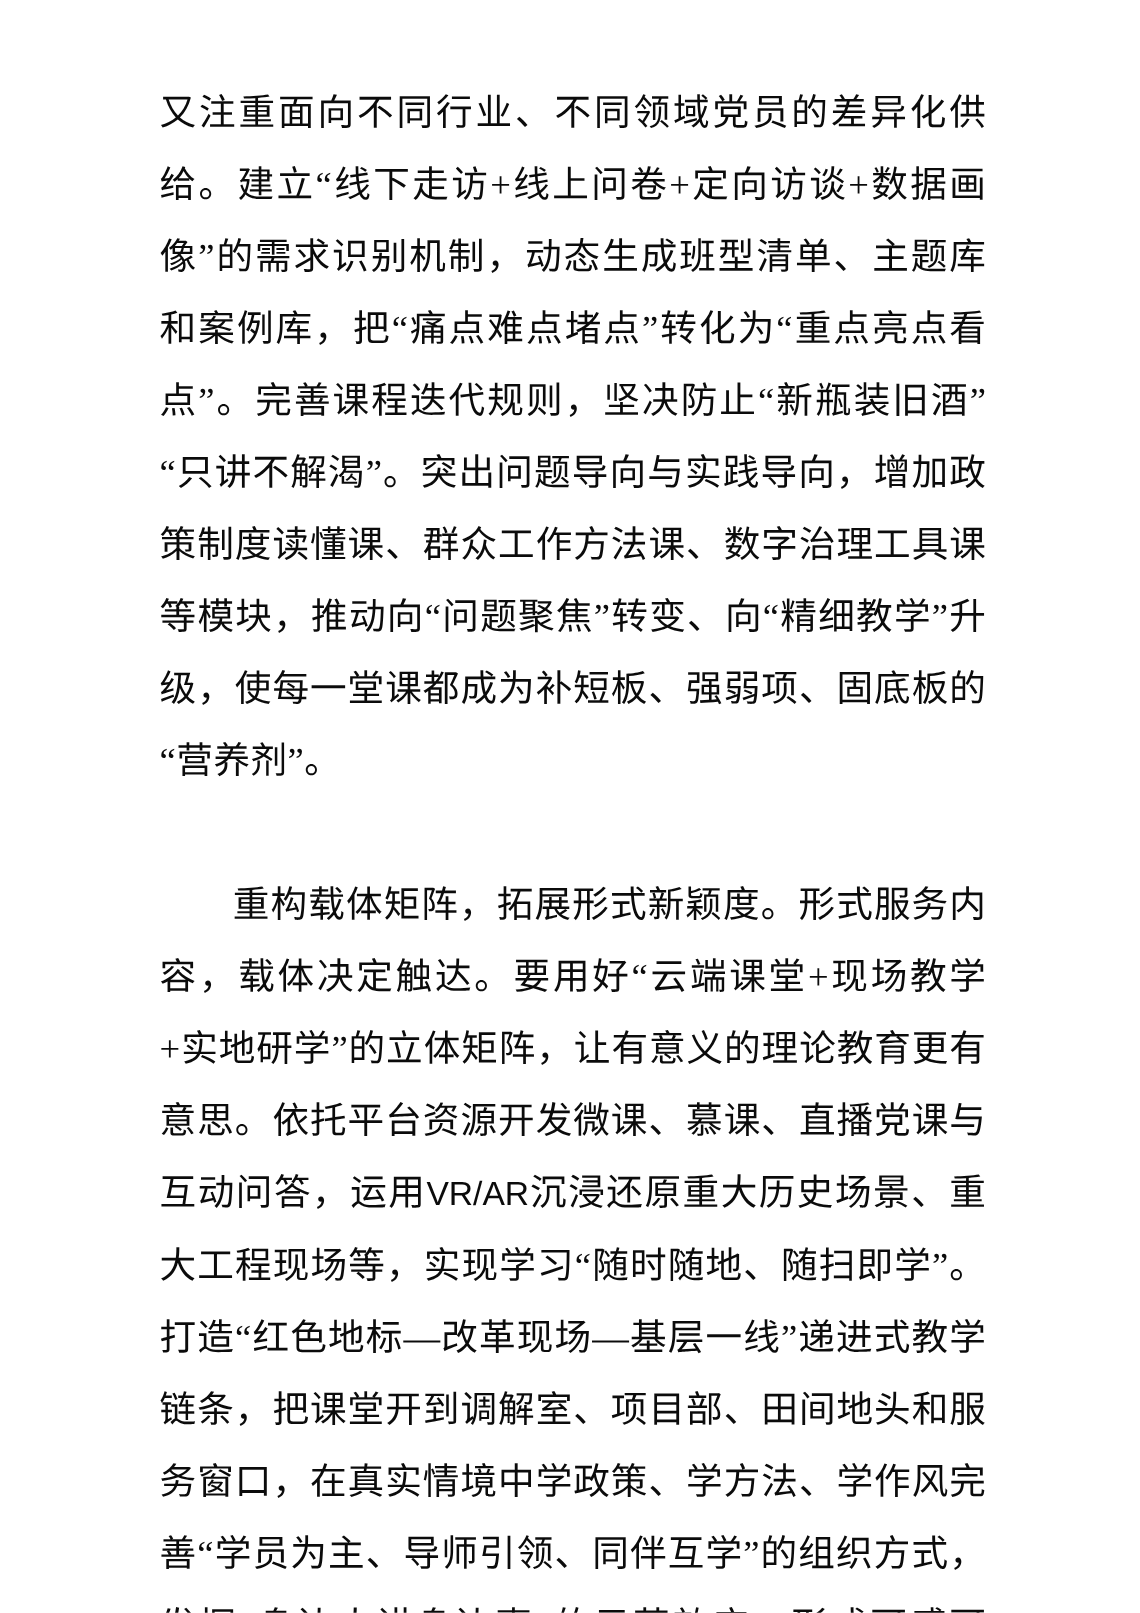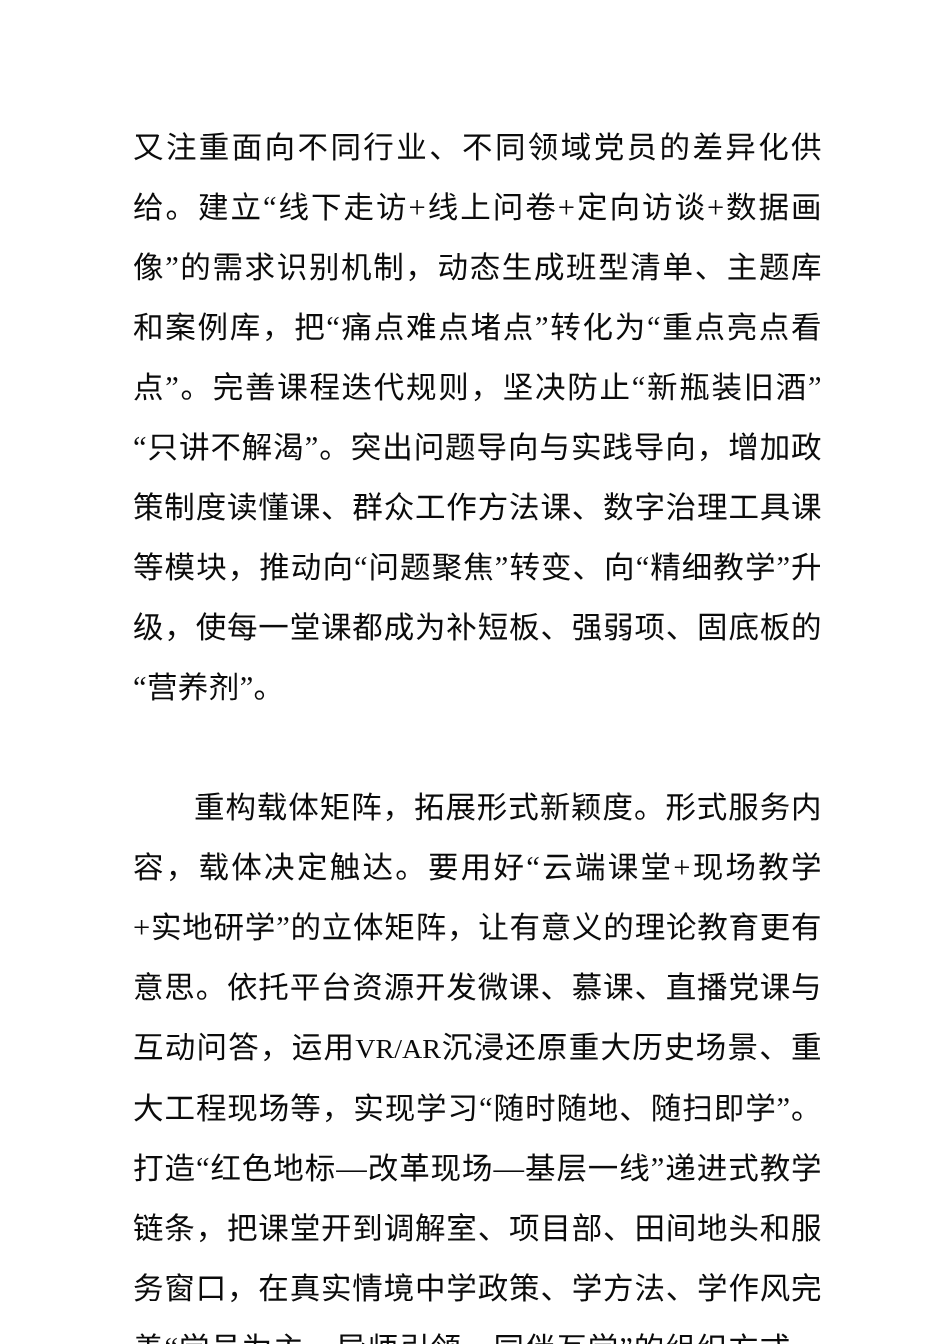--- a/index.html
+++ b/index.html
@@ -14,42 +14,42 @@
     overflow: hidden;
     font-family: "Liberation Serif", "DejaVu Serif", serif;
     color: #000000;
   }
   .page {
     position: relative;
     width: 950px;
     height: 1344px;
     background: #ffffff;
     box-sizing: border-box;
-    padding: 118px 128px 60px 133px;
+    padding: 64px 128px 60px 133px;
   }
   .doc-body {
     font-size: 30.5px;
     line-height: 60px;
     text-align: justify;
     text-justify: inter-ideograph;
     letter-spacing: 0.4px;
     color: #0b0b0b;
   }
   .para {
     margin: 0;
     text-indent: 2em;
   }
   .para.no-indent {
     text-indent: 0;
   }
   .para + .para {
     margin-top: 60px;
   }
   .latin {
-    font-family: Liberation Serif, serif;
+    font-family: Liberation Sans, sans-serif;
     font-size: 28px;
     letter-spacing: 0;
   }
 </style>
 </head>
 <body>
 
 <div class="page">
   <div class="doc-body">
     <p class="para no-indent">又注重面向不同行业、不同领域党员的差异化供给。建立“线下走访+线上问卷+定向访谈+数据画像”的需求识别机制，动态生成班型清单、主题库和案例库，把“痛点难点堵点”转化为“重点亮点看点”。完善课程迭代规则，坚决防止“新瓶装旧酒”“只讲不解渴”。突出问题导向与实践导向，增加政策制度读懂课、群众工作方法课、数字治理工具课等模块，推动向“问题聚焦”转变、向“精细教学”升级，使每一堂课都成为补短板、强弱项、固底板的“营养剂”。</p>

